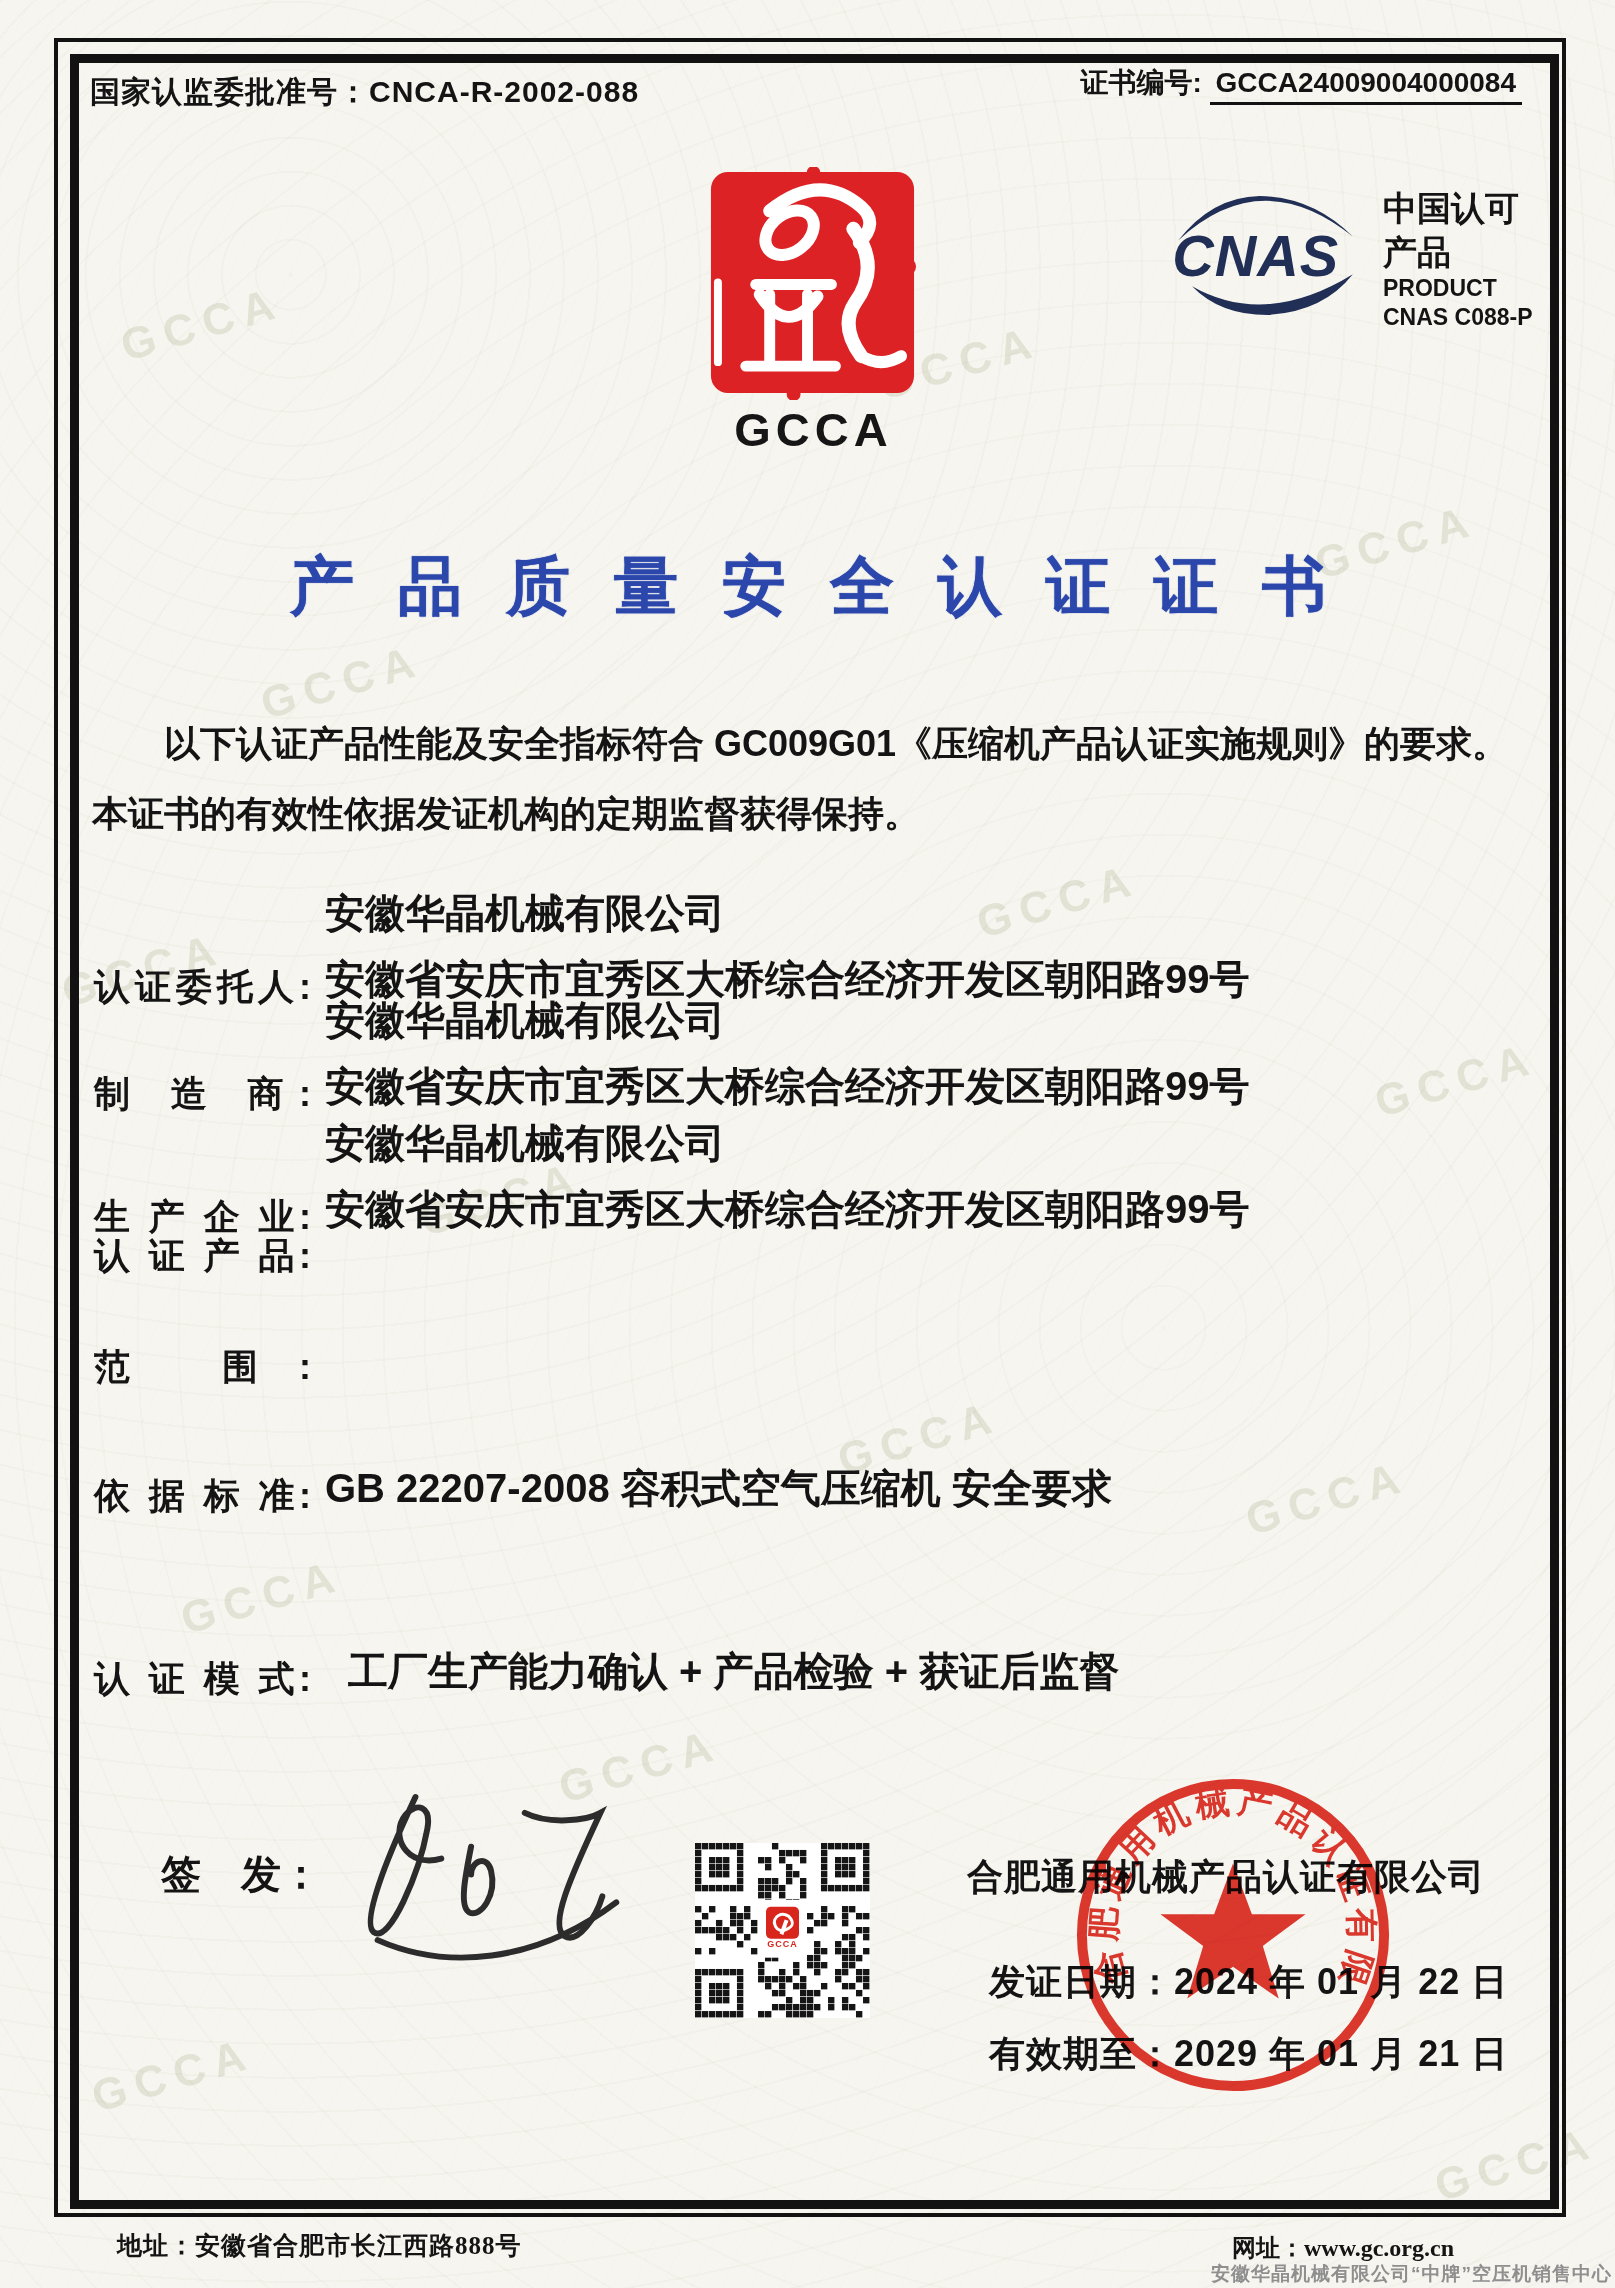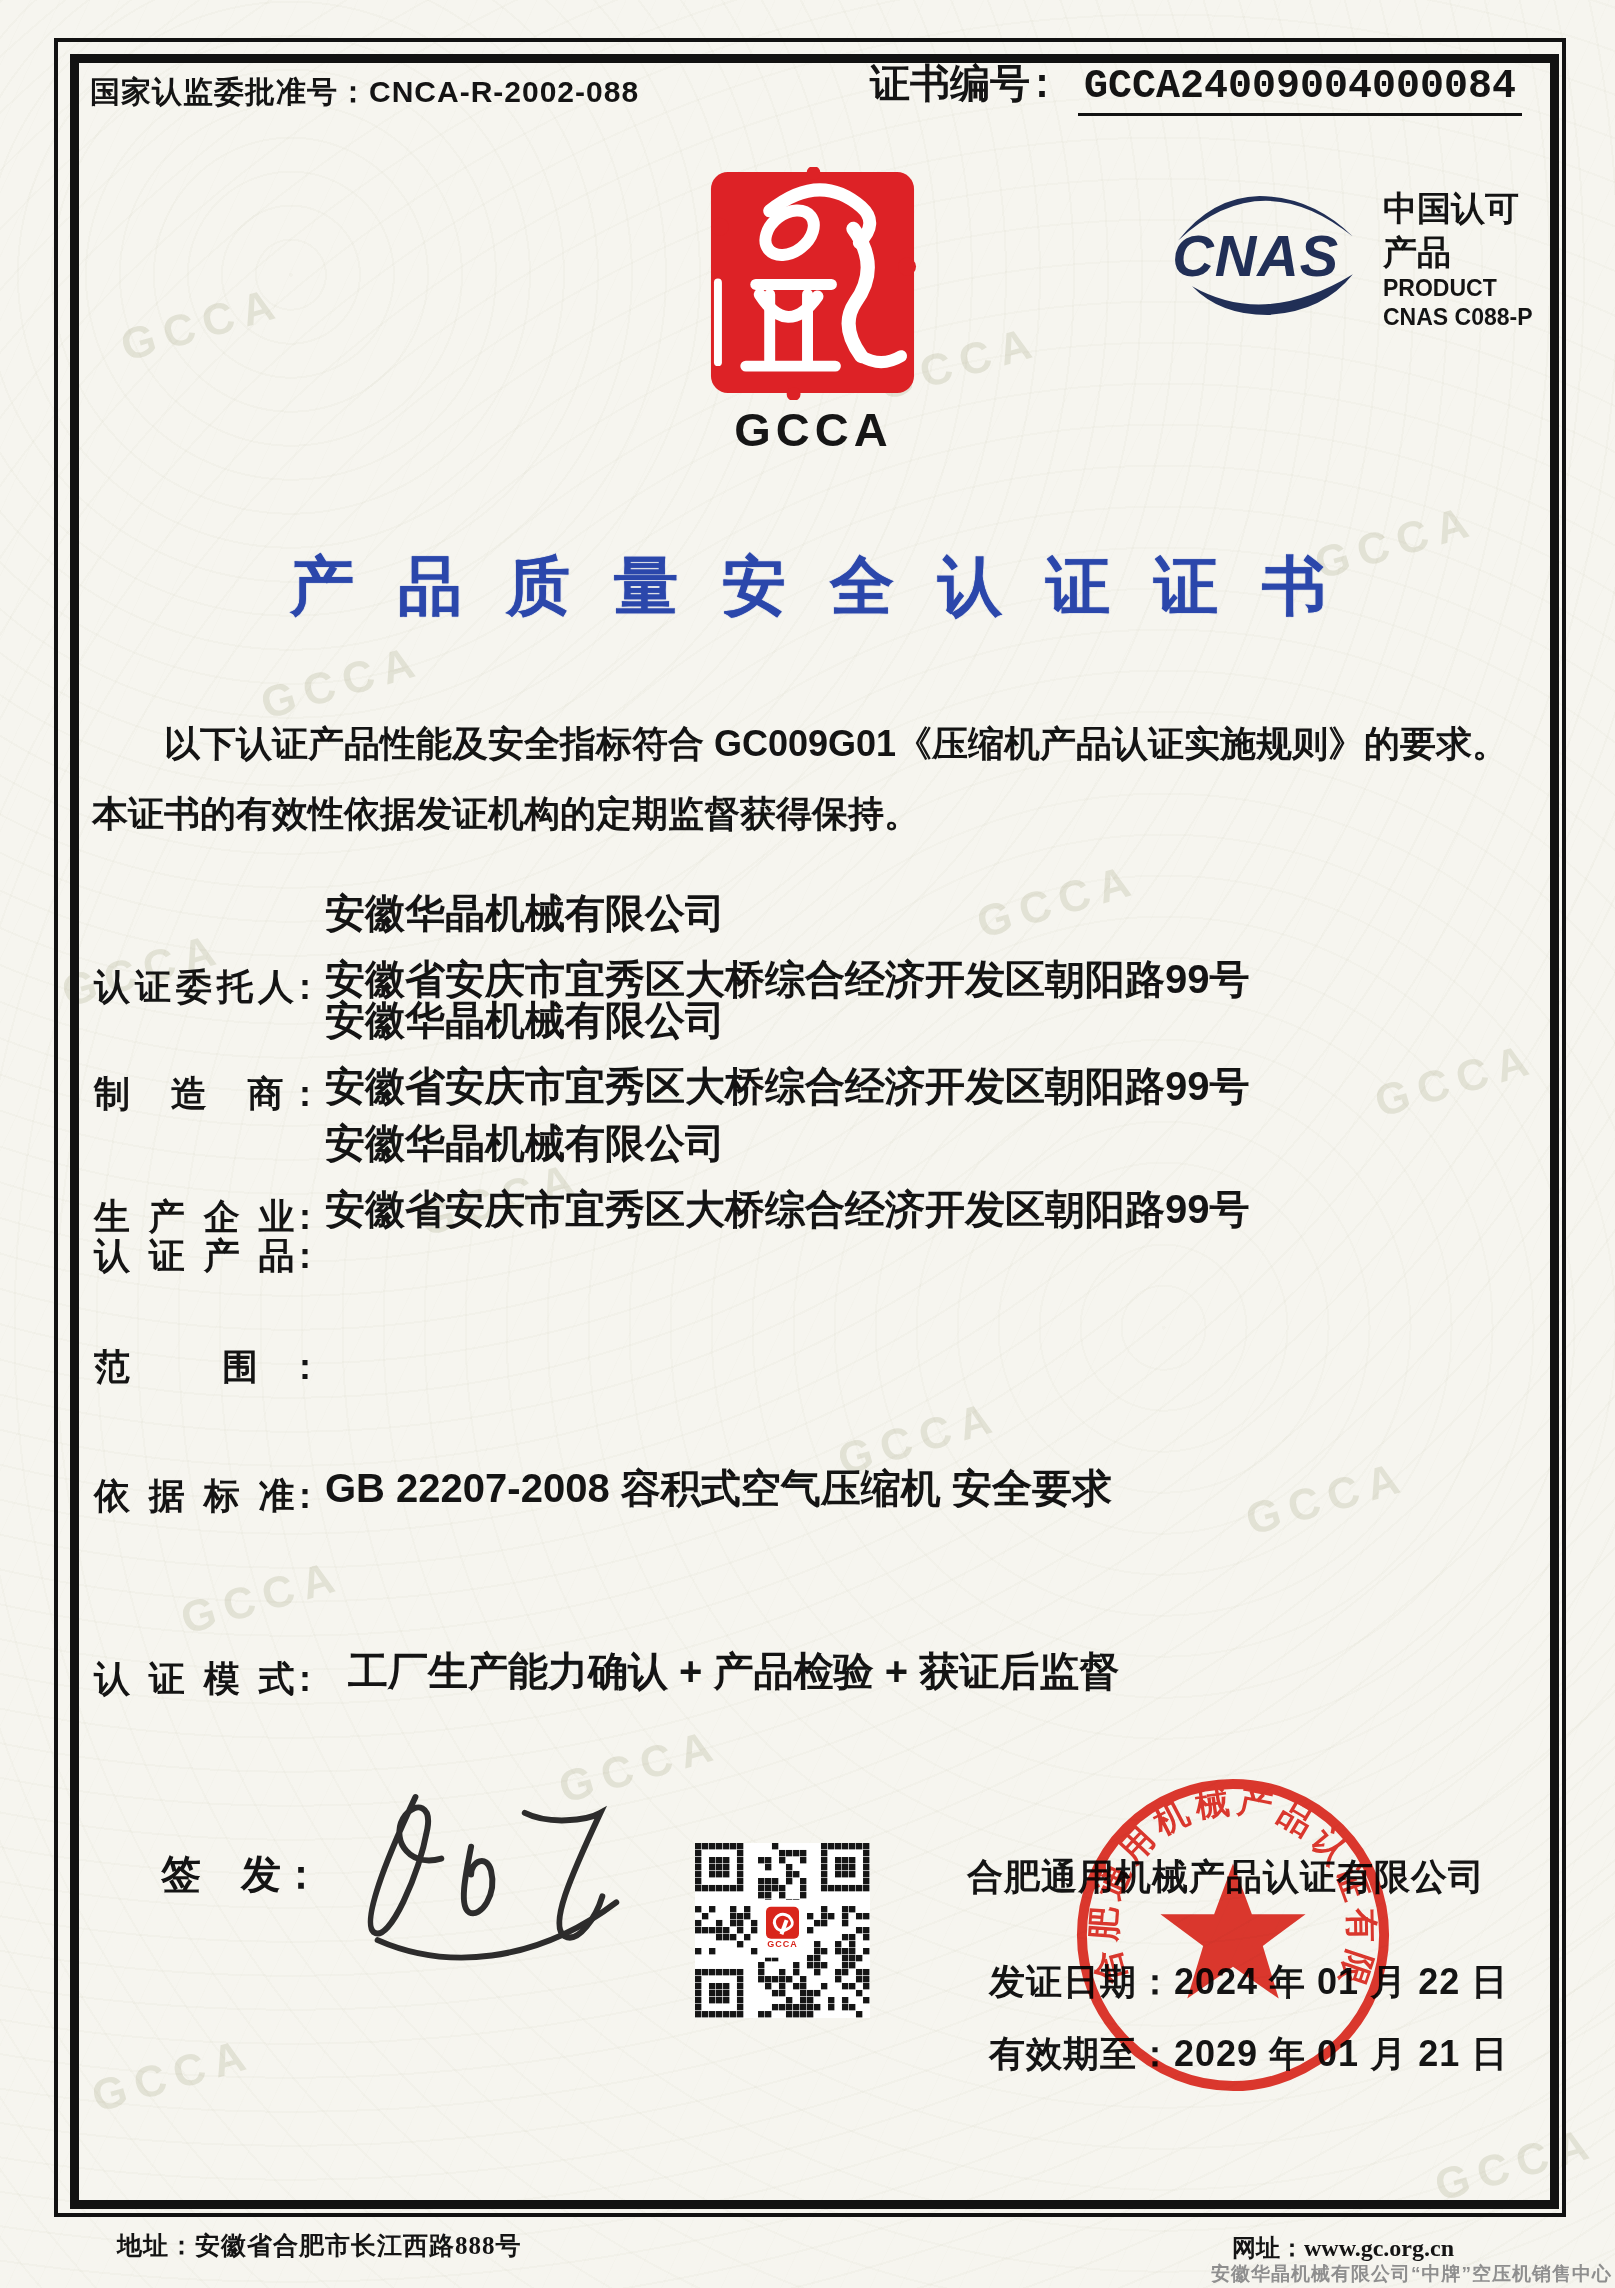--- a/index.html
+++ b/index.html
@@ -15,21 +15,21 @@
       repeating-radial-gradient(circle at 18% 12%, rgba(150,150,110,.045) 0 2px, transparent 2px 34px),
       repeating-radial-gradient(circle at 72% 58%, rgba(150,150,110,.04) 0 2px, transparent 2px 41px),
       repeating-linear-gradient(115deg, rgba(160,160,120,.025) 0 1px, transparent 1px 27px);
   }
   .wm{position:absolute;color:rgba(150,152,112,.20);font-weight:700;font-size:44px;
       letter-spacing:9px;transform:rotate(-16deg);user-select:none;pointer-events:none;}
   .border-outer{position:absolute;left:54px;top:38px;width:1504px;height:2171px;border:4px solid #121212;}
   .border-inner{position:absolute;left:70px;top:54px;width:1471px;height:2137px;border:9px solid #121212;}
 
   .hdr-left{position:absolute;left:90px;top:72px;font-size:30px;font-weight:800;letter-spacing:1px;}
-  .hdr-right{position:absolute;right:94px;top:56px;font-size:40px;font-weight:800;font-family:Liberation Mono, monospace;}
+  .hdr-right{position:absolute;right:94px;top:64px;font-size:28px;font-weight:800;}
   .cert-no{border-bottom:3px solid #121212;padding:0 6px 4px 6px;}
 
   .gcca-logo{position:absolute;left:704px;top:167px;width:217px;height:233px;}
   .gcca-caption{position:absolute;left:697px;top:402px;width:233px;text-align:center;
       font-size:47px;font-weight:800;letter-spacing:5px;color:#161616;}
 
   .cnas{position:absolute;left:1162px;top:181px;display:flex;align-items:flex-start;gap:16px;}
   .cnas-txt{display:flex;flex-direction:column;font-weight:800;line-height:1.28;padding-top:6px;}
   .cnas-cn{font-size:34px;}
   .cnas-en{font-size:23px;}

